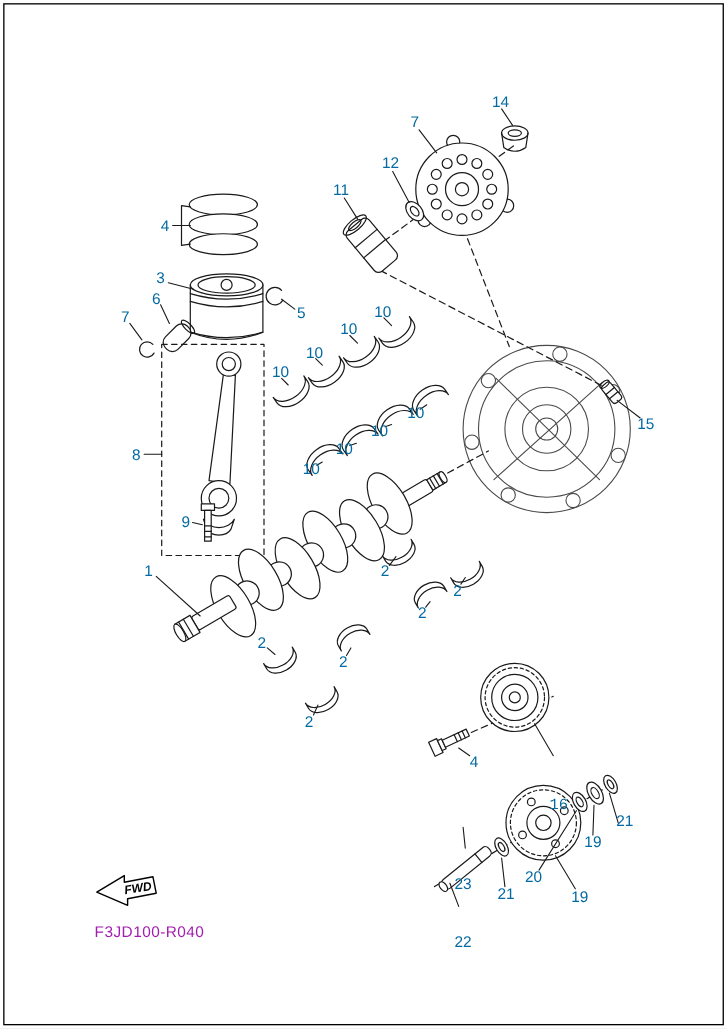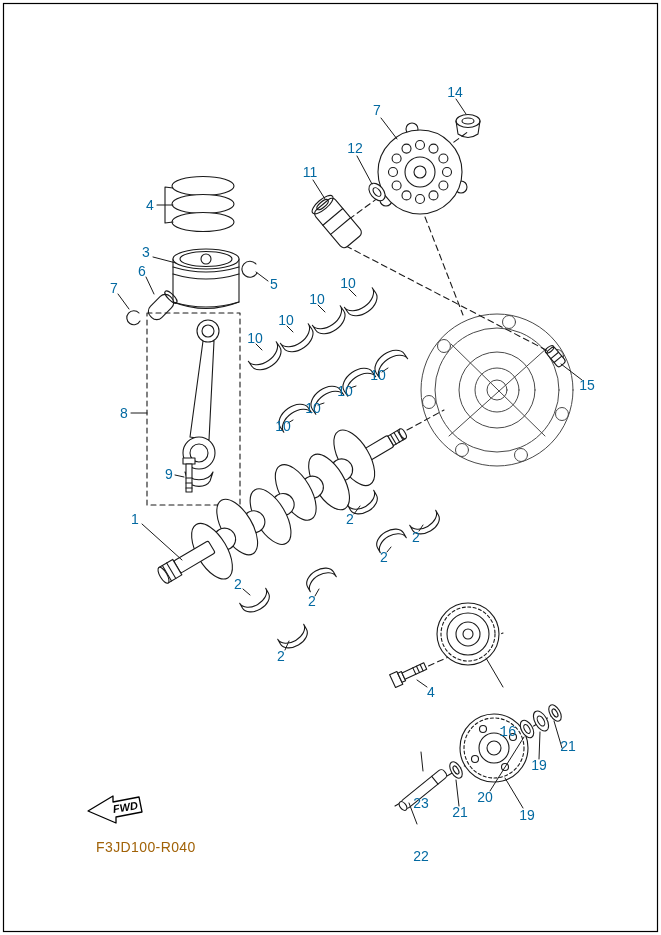--- a/index.html
+++ b/index.html
@@ -6,22 +6,22 @@
   .page {
     position:relative; width:661px; height:935px; background:#ffffff;
     font-family:"Liberation Sans", sans-serif; overflow:hidden;
   }
   .callout {
     position:absolute; transform:translate(-50%,-50%);
     font-size:14px; font-weight:500; color:#0369a1; line-height:1;
     user-select:none; white-space:nowrap;
   }
   .diagram-code {
-    position:absolute; left:96px; top:839px;
-    font-size:14px; color:#a16207; letter-spacing:0.4px;
+    position:absolute; left:86px; top:839px;
+    font-size:14px; color:#a21caf; letter-spacing:0.4px;
   }
   svg { position:absolute; left:0; top:0; }
 </style>
 </head>
 <body>
 
 <div class="page">
 
 <svg width="661" height="935" viewBox="0 0 661 935">
   <rect x="3.5" y="3.5" width="654" height="928" fill="none" stroke="#000" stroke-width="1.2"></rect>

